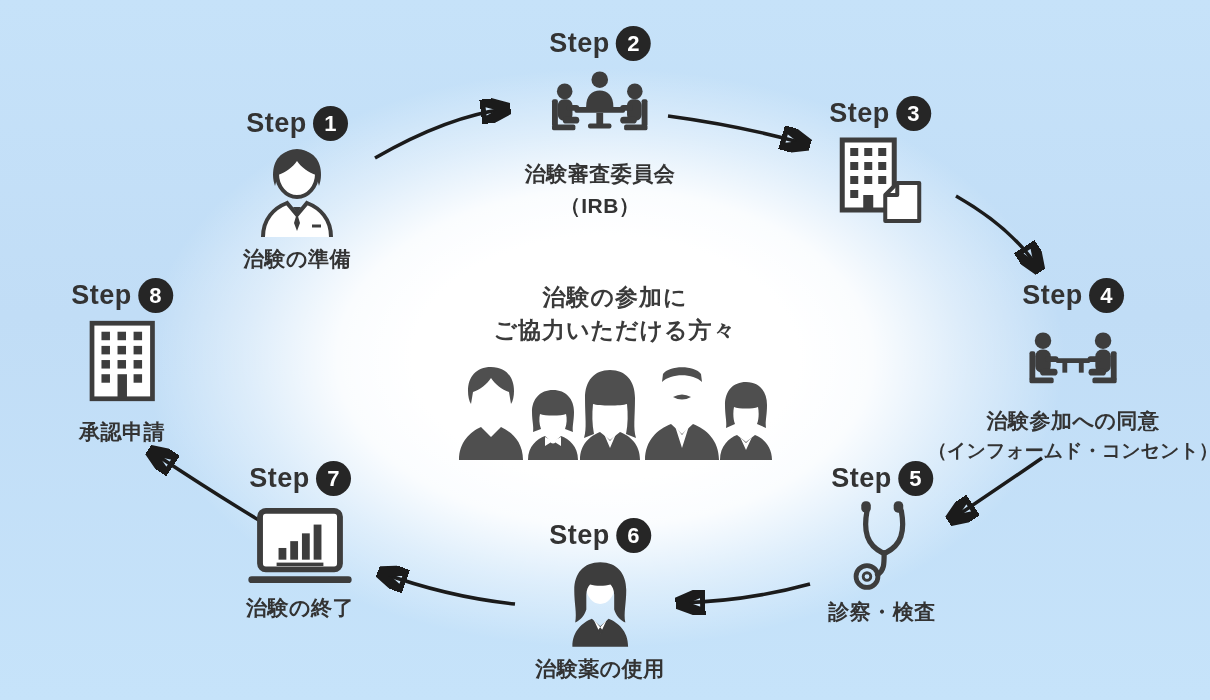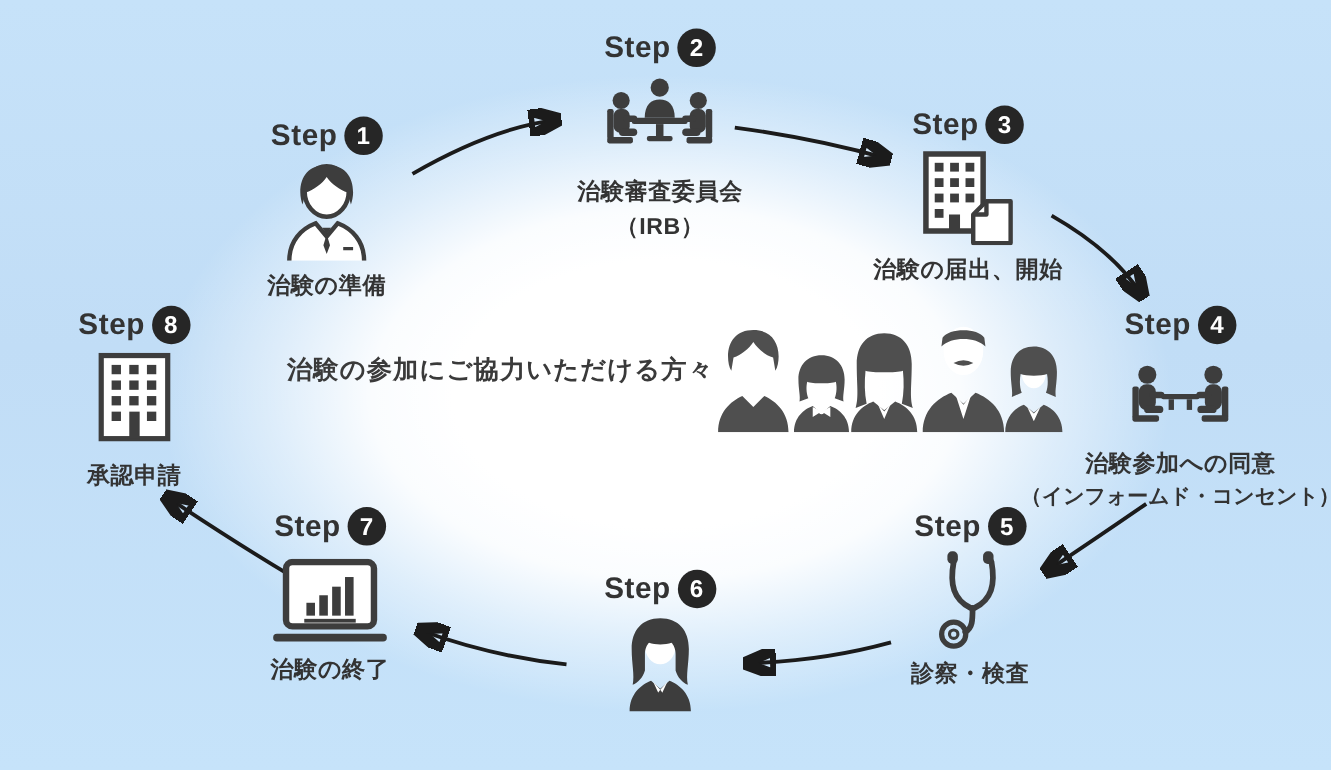--- a/index.html
+++ b/index.html
@@ -16,21 +16,21 @@
   .arrows path{fill:none;stroke:#1b1b1b;stroke-width:3.5;}
   .step{position:absolute;display:flex;flex-direction:column;align-items:center;transform:translateX(-50%);}
   .step-head{display:flex;align-items:center;gap:6px;}
   .step-word{font-size:27px;font-weight:600;color:#333;letter-spacing:.5px;}
   .step-num{width:35px;height:35px;border-radius:50%;background:#262626;color:#fff;
     font-size:22px;font-weight:700;display:flex;align-items:center;justify-content:center;}
   .step-icon{line-height:0;}
   .step-label{font-size:21px;font-weight:700;color:#333;white-space:nowrap;letter-spacing:.5px;}
   .step-sublabel{font-size:19px;font-weight:700;color:#333;white-space:nowrap;margin-top:3px;}
   .center-block{position:absolute;left:615px;top:281px;transform:translateX(-50%);
-    display:flex;align-items:center;}
+    display:flex;flex-direction:column;align-items:center;}
   .center-line{font-size:23px;font-weight:700;color:#3a3a3a;line-height:1.45;white-space:nowrap;letter-spacing:1px;}
   .people-row{display:flex;align-items:flex-end;margin-top:12px;}
   .people-row svg{display:block;}
 </style>
 </head>
 <body>
 
 <div id="canvas">
 
   <svg class="arrows" width="1210" height="700" viewBox="0 0 1210 700">
@@ -113,21 +113,20 @@
           <rect x="13" y="39" width="8" height="8"></rect>
             <rect x="27" y="39" width="8" height="8"></rect>
             <rect x="41" y="39" width="8" height="8"></rect>
           <rect x="13" y="53" width="8" height="8"></rect>
           <rect x="26" y="58" width="10" height="15"></rect>
         </g>
         <path d="M60,46 L82,46 L82,84 L48,84 L48,58 Z" fill="#fff" stroke="#3d3d3d" stroke-width="4" stroke-linejoin="round"></path>
         <path d="M60,46 L60,58 L48,58" fill="none" stroke="#3d3d3d" stroke-width="4" stroke-linejoin="round"></path>
       </svg>
     </div>
-    <div class="step-label" style="margin-top:8px">治験の届出、開始</div>
   </div>
 
   <div class="step" style="left:1073px;top:278px">
     <div class="step-head">
       <span class="step-word">Step</span>
       <span class="step-num">4</span>
     </div>
     <div class="step-icon" style="margin-top:18px">
       <svg width="94" height="62" viewBox="0 0 96 64" fill="#3d3d3d">
         <circle cx="17" cy="10" r="8.5"></circle>
@@ -177,20 +176,21 @@
     </div>
     <div class="step-icon" style="margin-top:5px">
       <svg width="78" height="90" viewBox="0 0 84 94">
         <ellipse cx="42" cy="30" rx="15" ry="18" fill="#fff"></ellipse>
         <path d="M42,3 C24,3 14,15 14,33 C14,48 17,58 15,68 C20,66 25,61 27,54 L27,38 C27,33 29,29 31,27 C37,29 47,29 53,27 C55,29 57,33 57,38 L57,54 C59,61 64,66 69,68 C67,58 70,48 70,33 C70,15 60,3 42,3 Z" fill="#3d3d3d"></path>
         <path d="M12,94 C12,77 23,68 33,64 L42,72 L51,64 C61,68 72,77 72,94 Z" fill="#3d3d3d"></path>
         <path d="M35,65 L42,73 L49,65 L42,80 Z" fill="#fff"></path>
         <path d="M42,73 L39,77 L42,81 L45,77 Z" fill="#3d3d3d"></path>
       </svg>
     </div>
+    <div class="step-label" style="margin-top:7px">治験薬の使用</div>
   </div>
 
   <div class="step" style="left:300px;top:461px">
     <div class="step-head">
       <span class="step-word">Step</span>
       <span class="step-num">7</span>
     </div>
     <div class="step-icon" style="margin-top:12px">
       <svg width="110" height="78" viewBox="0 0 112 80">
         <rect x="15" y="3" width="82" height="60" rx="6" fill="#fff" stroke="#3d3d3d" stroke-width="6"></rect>

